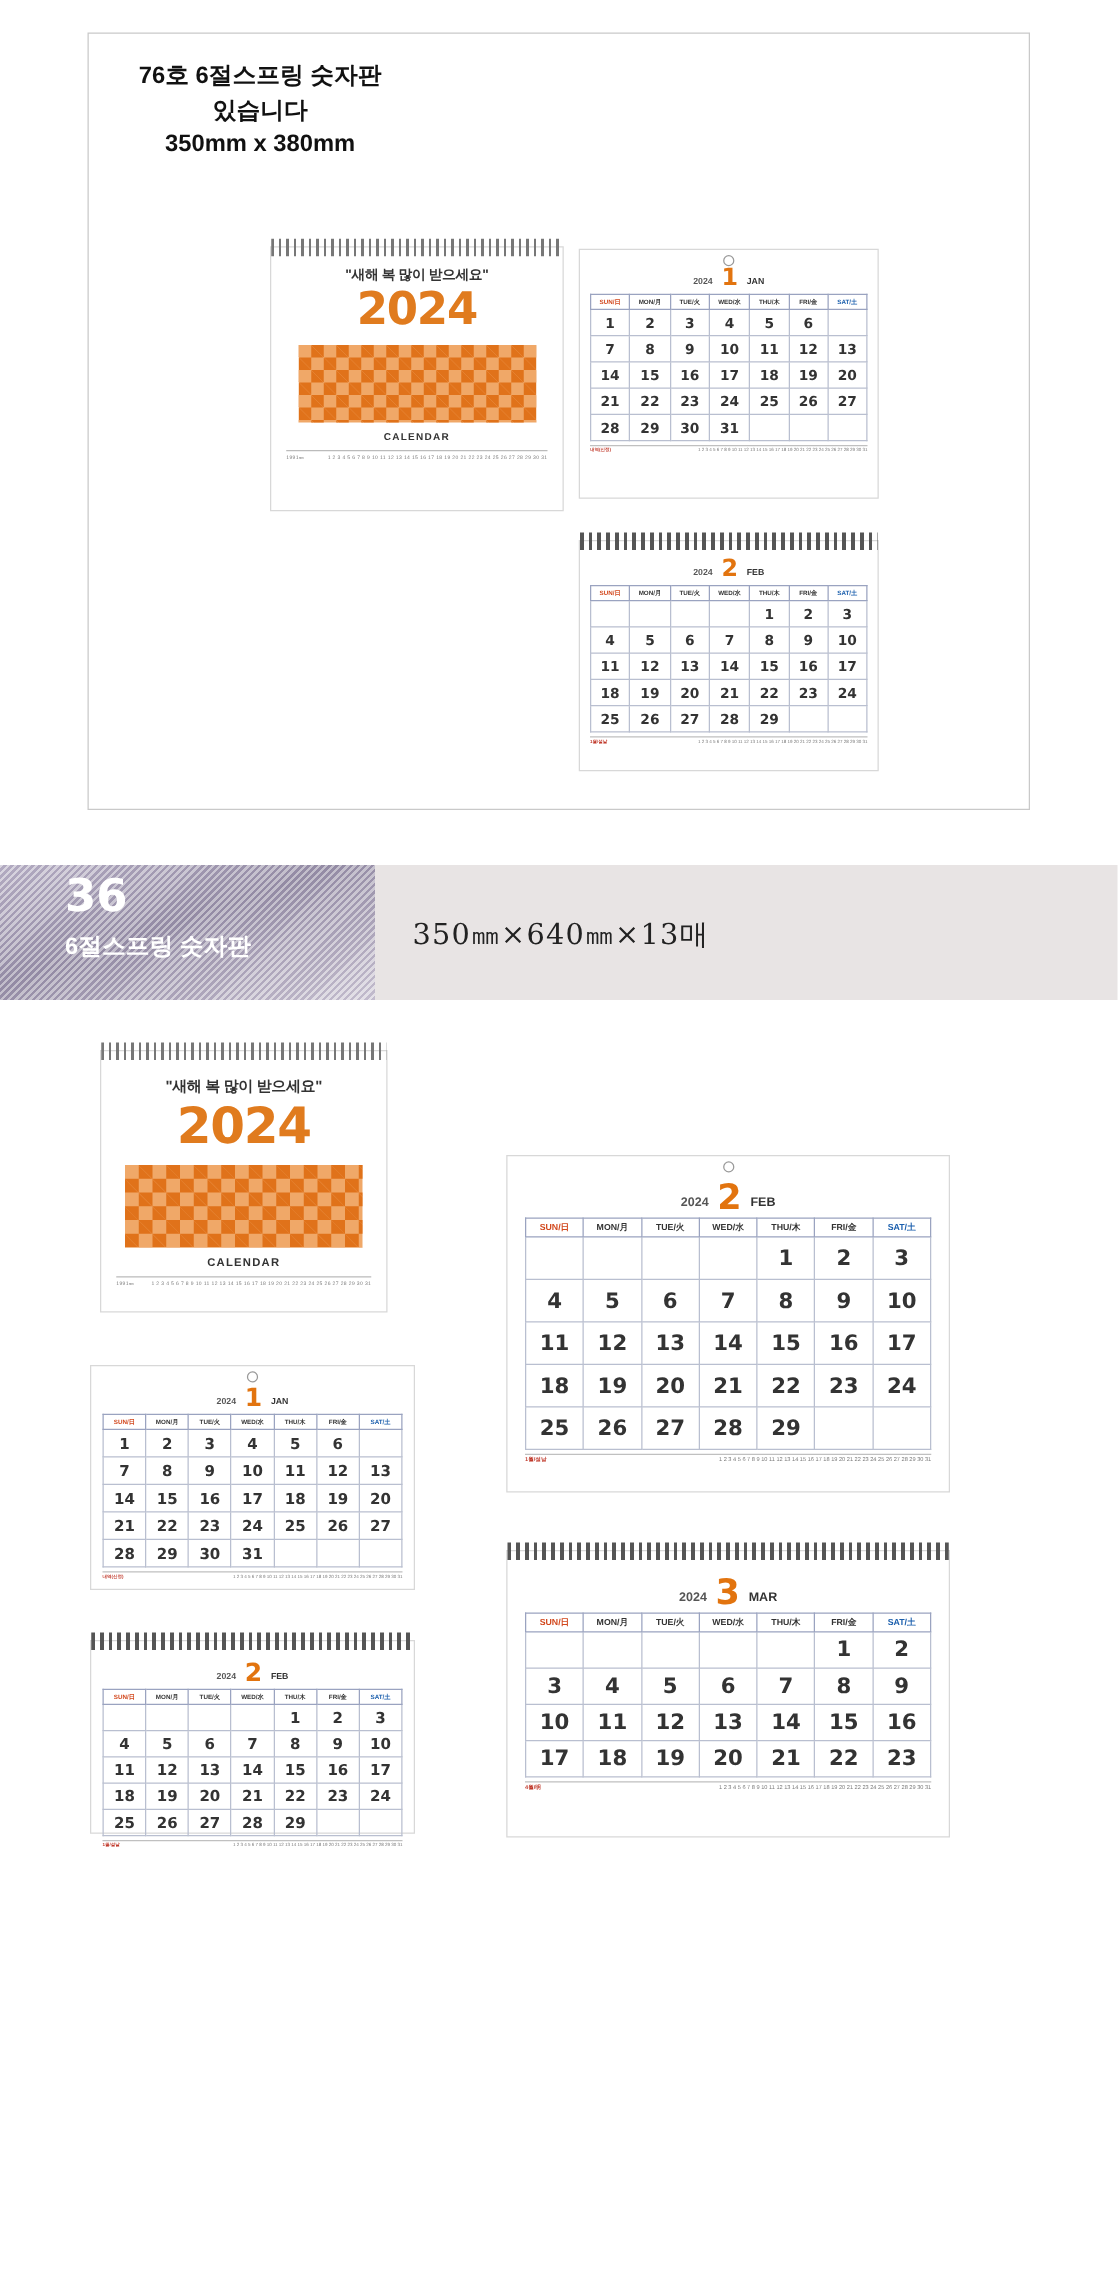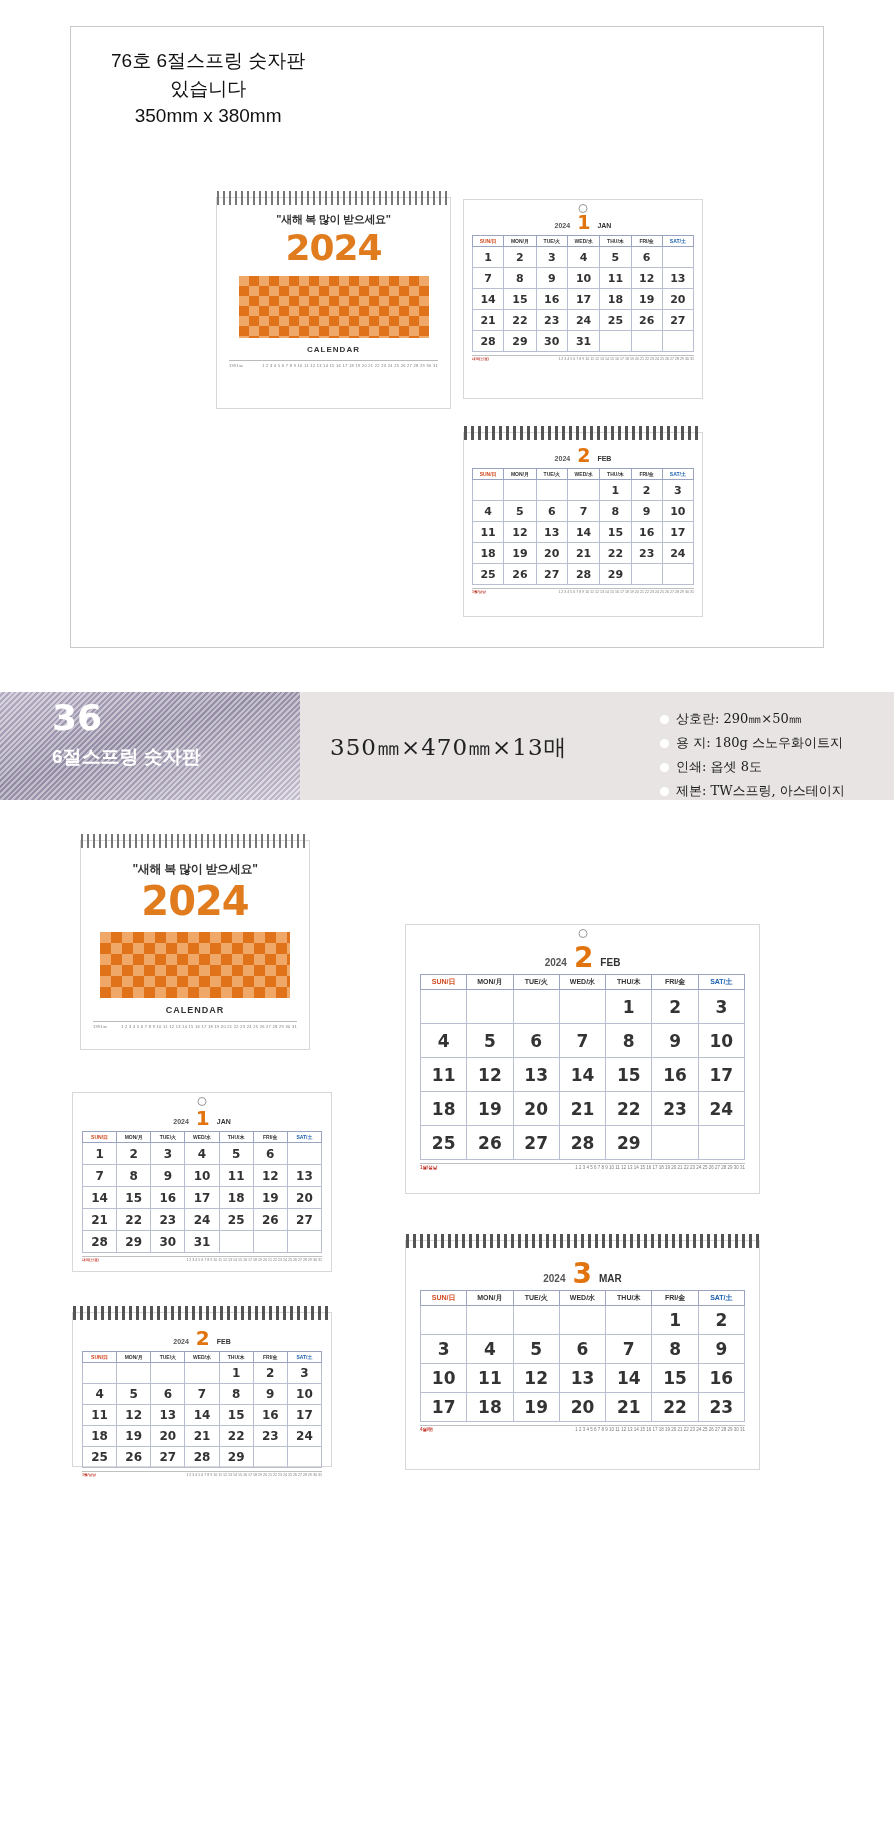--- a/index.html
+++ b/index.html
@@ -29,21 +29,21 @@
   }
   .year-big {
     font-family: "DejaVu Sans", sans-serif;
     font-weight: bold;
     font-size: 84px;
     line-height: 1;
     color: #b06fc4;
     letter-spacing: -3px;
   }
   .head-text {
-    font-weight: normal;
+    font-weight: bold;
     font-size: 19px;
     line-height: 1.45;
     color: #111;
     text-align: center;
     padding-top: 6px;
   }
 
   
   .sheet { background:#fff; border:1px solid #d8d8d8; position:relative; }
   .spiral {
@@ -330,39 +330,21 @@
       </div>
     </div>
   </div>
 
   <div class="lower">
 
     <div class="spec-band">
       <div class="spec-left"></div>
       <div class="spec-num">36</div>
       <div class="spec-name">6절스프링 숫자판</div>
-      <div class="spec-size">350㎜×470㎜×13매</div>
-      <div class="spec-list">
-        <div class="spec-item">
-          <span class="bullet"></span>
-          <span class="spec-text">상호란: 290㎜×50㎜</span>
-        </div>
-        <div class="spec-item">
-          <span class="bullet"></span>
-          <span class="spec-text">용   지: 180g 스노우화이트지</span>
-        </div>
-        <div class="spec-item">
-          <span class="bullet"></span>
-          <span class="spec-text">인쇄: 옵셋 8도</span>
-        </div>
-        <div class="spec-item">
-          <span class="bullet"></span>
-          <span class="spec-text">제본: TW스프링, 아스테이지</span>
-        </div>
-      </div>
+      <div class="spec-size">350㎜×640㎜×13매</div>
       <div class="note">본 캘린더에는 음력/ 일진/절후가 표기되어 있습니다</div>
     </div>
 
     <div class="showcase">
 
       <div class="sheet sc-cover">
         <div class="spiral"></div>
         <div class="cover-inner" style="padding-top:20px;">
           <div class="cover-greet" style="font-size:12px;">"새해 복 많이 받으세요"</div>
           <div class="cover-year" style="font-size:40px;">2024</div>

